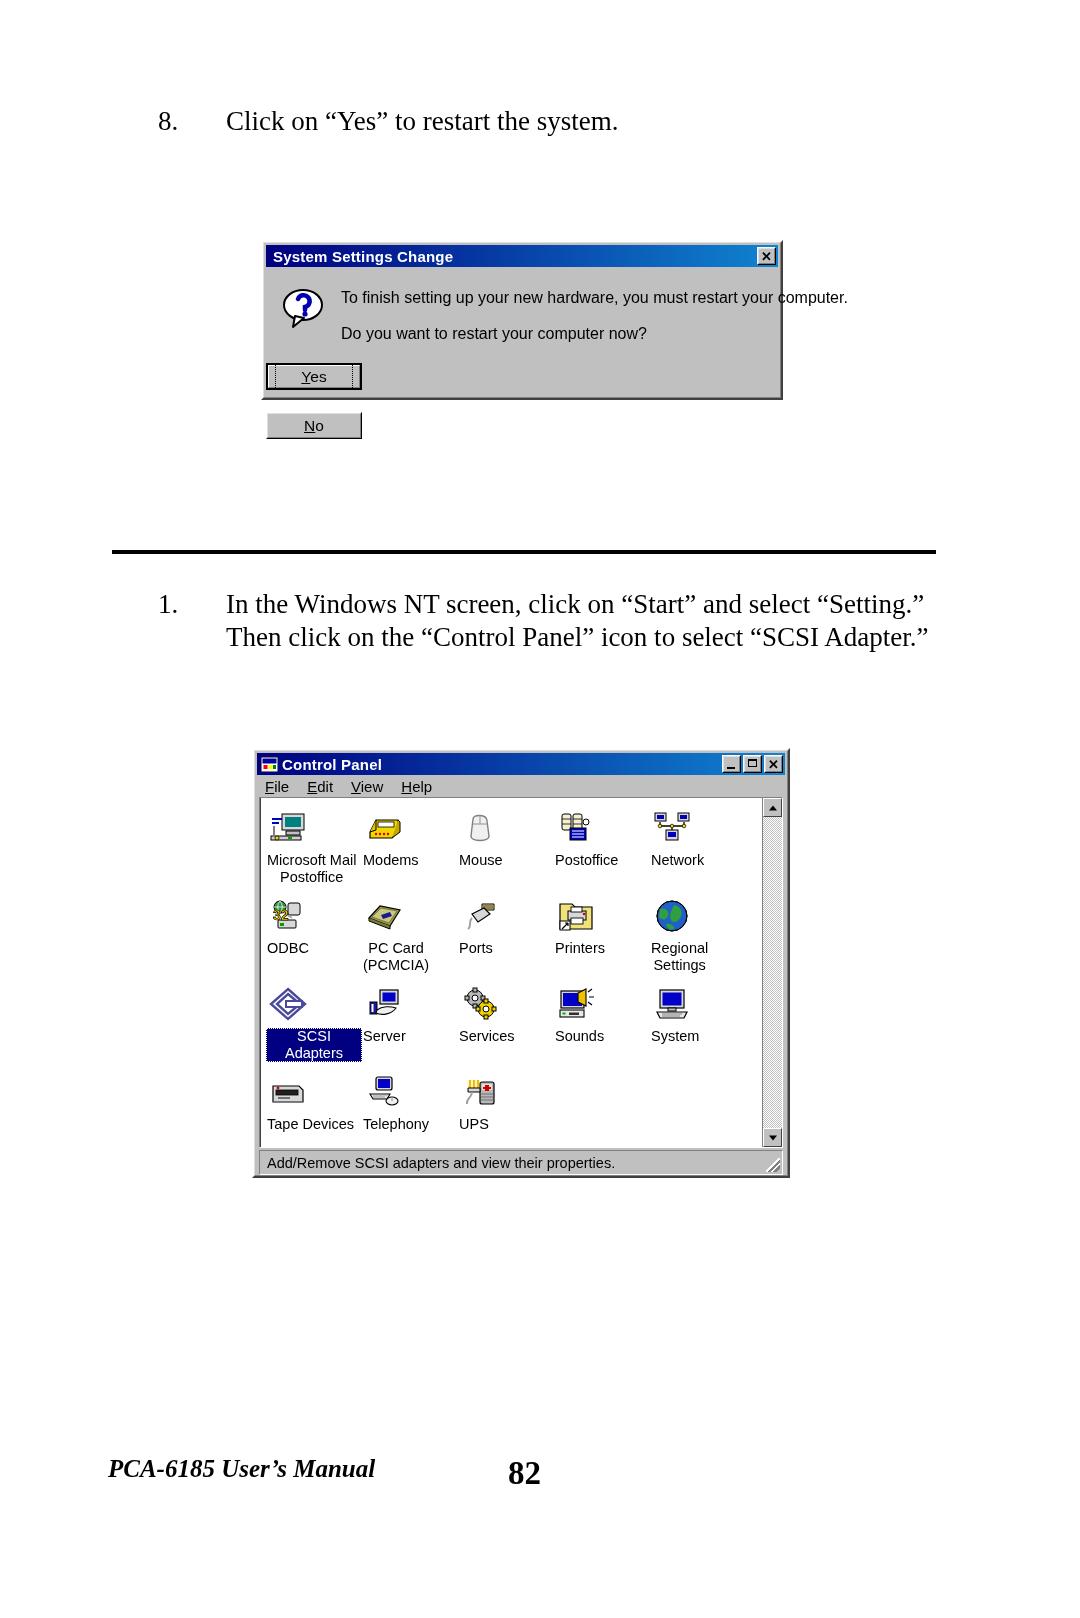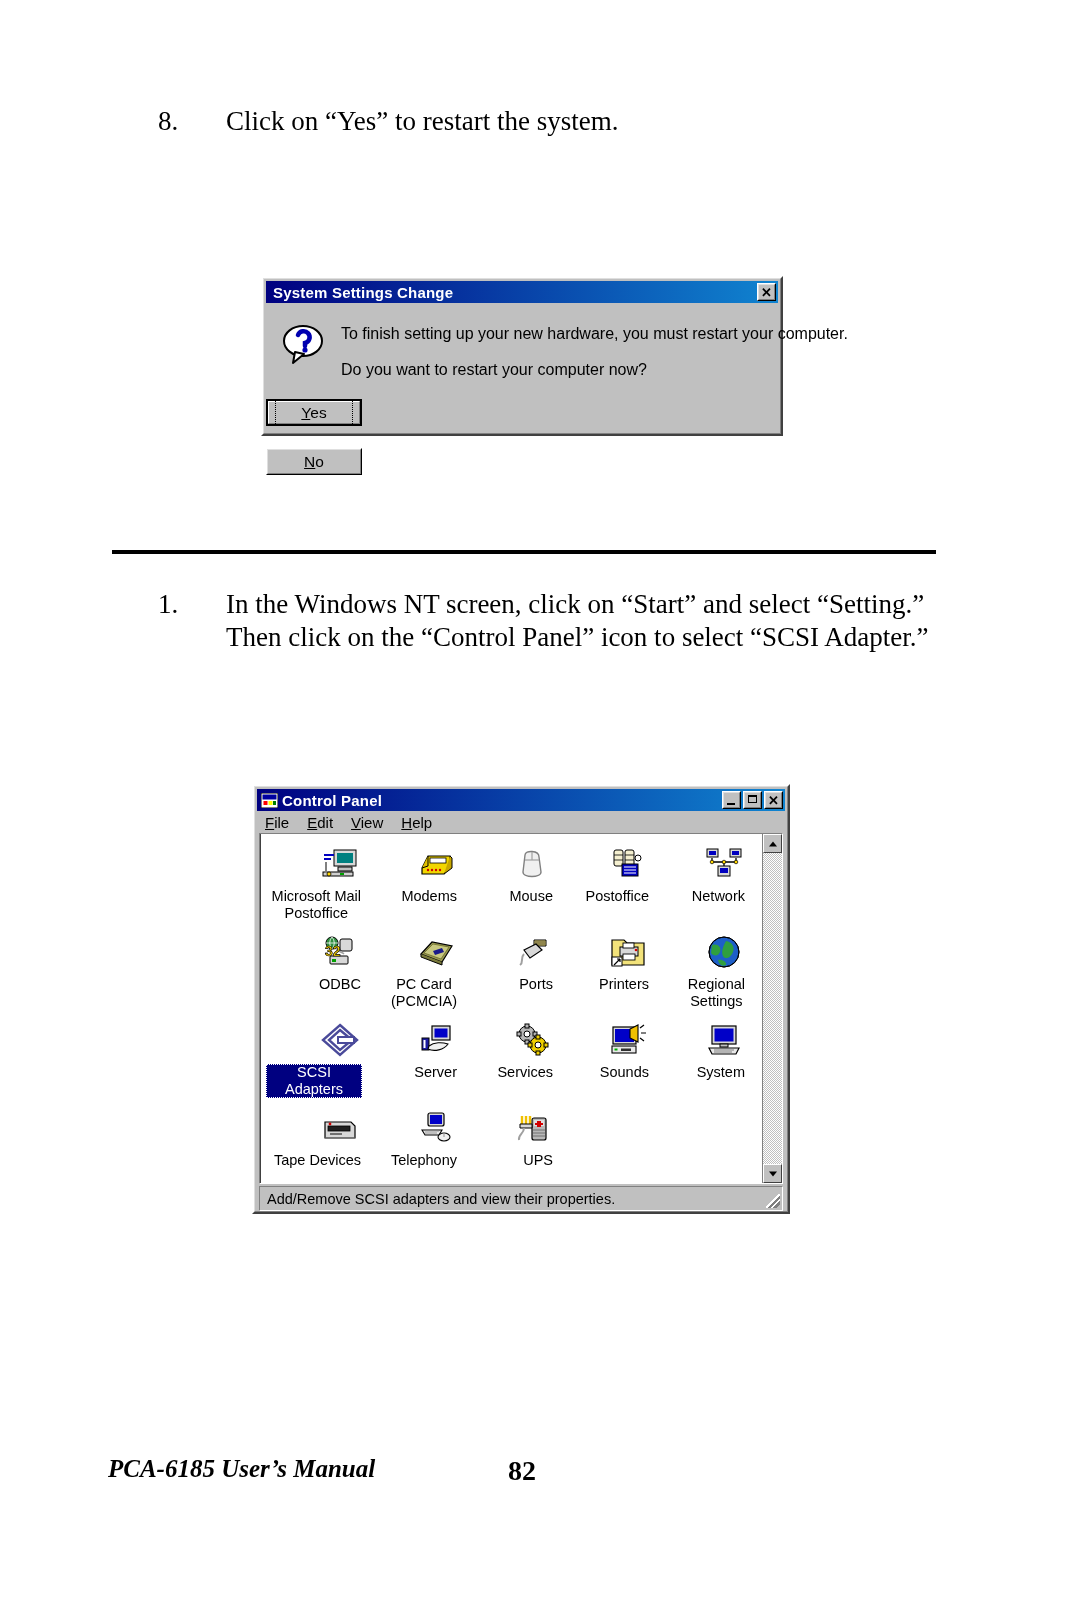--- a/index.html
+++ b/index.html
@@ -77,36 +77,35 @@
     font-weight: bold;
     font-size: 25px;
     color: #000;
   }
   .footer .pageno {
     position: absolute;
     left: 508px;
     top: 0;
     font-family: "Liberation Serif", serif;
     font-weight: bold;
-    font-size: 28px;
+    font-size: 33px;
     color: #000;
   }
 
   
   .win {
     position: absolute;
     background: #c0c0c0;
     box-sizing: border-box;
   }
   .win-outer {
     border-top: 2px solid #ffffff;
     border-left: 2px solid #ffffff;
     border-right: 2px solid #404040;
     border-bottom: 2px solid #404040;
-    margin-top: 36px;
   }
   .win-outer-inner {
     border-top: 1px solid #dfdfdf;
     border-left: 1px solid #dfdfdf;
     border-right: 1px solid #808080;
     border-bottom: 1px solid #808080;
     height: 100%;
     box-sizing: border-box;
     padding: 2px;
   }
@@ -321,21 +320,21 @@
     padding: 6px 0 0 6px;
     display: flex;
     flex-wrap: wrap;
     align-content: flex-start;
   }
   .cp-cell {
     width: 96px;
     height: 88px;
     display: flex;
     flex-direction: column;
-    align-items: flex-end;
+    align-items: flex-start;
     justify-content: flex-start;
     cursor: default;
   }
   .cp-cell .ico {
     width: 44px;
     height: 44px;
     display: flex;
     align-items: center;
     justify-content: center;
     margin-top: 2px;

